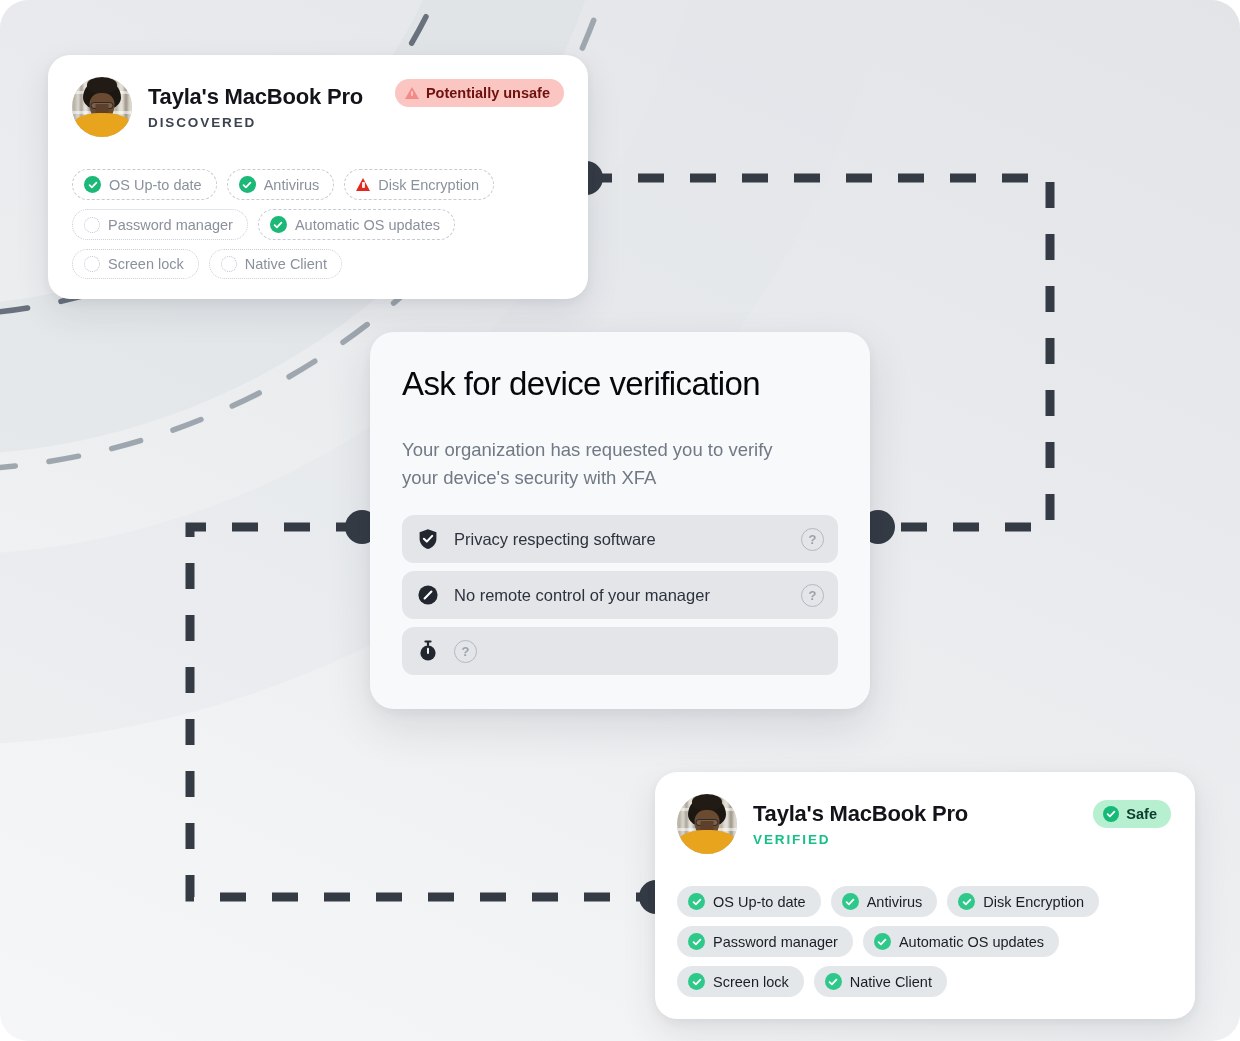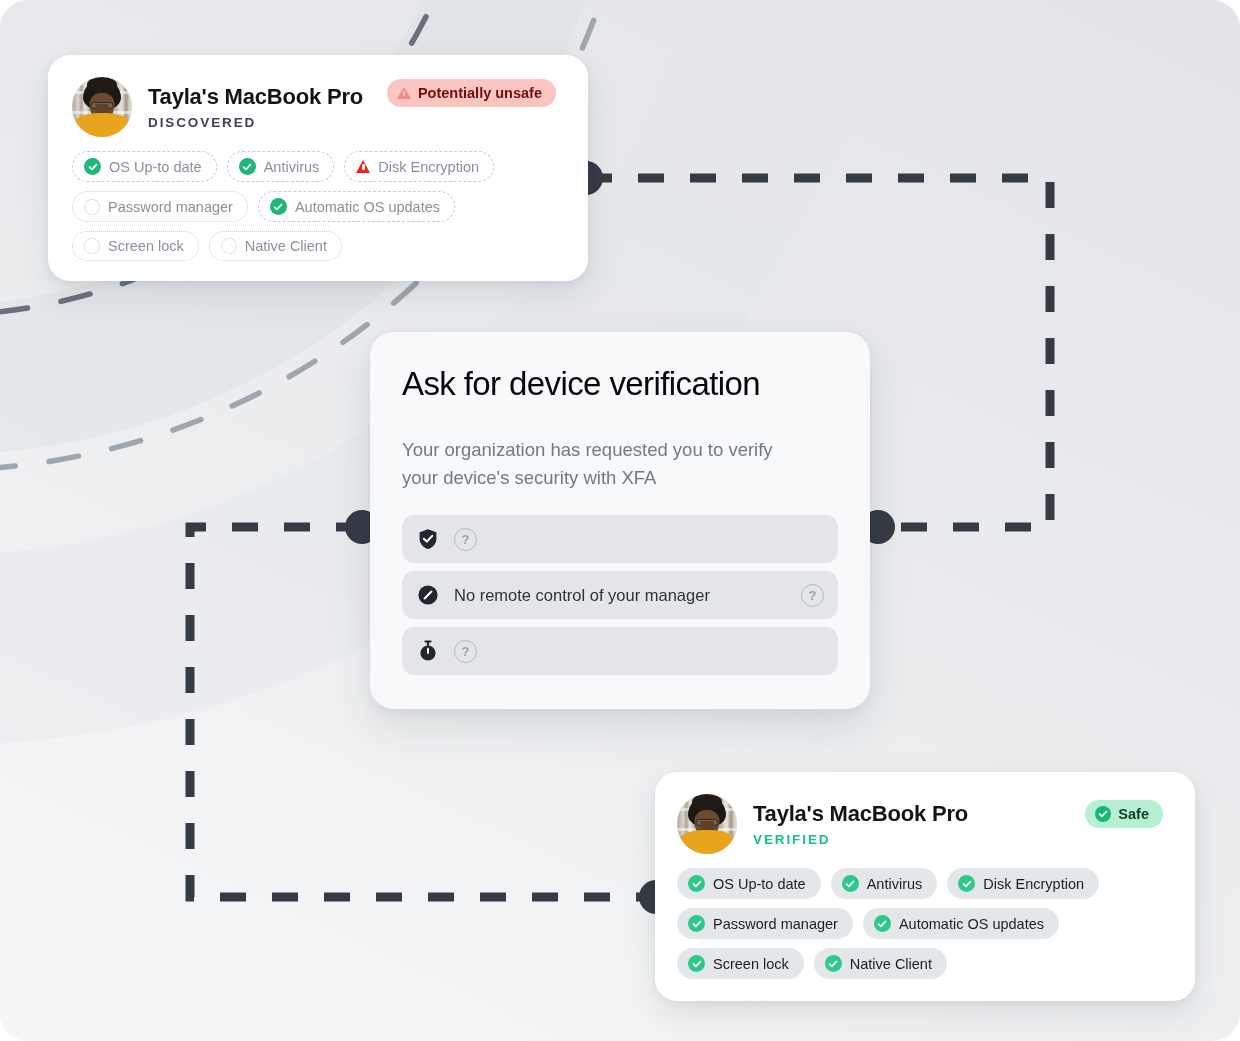--- a/index.html
+++ b/index.html
@@ -57,34 +57,34 @@
     width:58px;height:28px;border-radius:44% 44% 0 0;background:#e7a41c;}
   .avatar .neck{position:absolute;left:50%;bottom:24px;transform:translateX(-50%);
     width:13px;height:9px;background:#5d3f2a;}
 
   .dev-name{font-size:22px;font-weight:600;color:#12141a;letter-spacing:-.2px;line-height:1.15;}
   .dev-sub{font-size:13.5px;font-weight:700;letter-spacing:1.9px;margin-top:6px;}
   .dev-sub.discovered{color:#3d4450;}
   .dev-sub.verified{color:#16c184;}
 
   .badge{
-    position:absolute;right:8px;top:2px;display:inline-flex;align-items:center;gap:7px;
+    position:absolute;right:0;top:2px;display:inline-flex;align-items:center;gap:7px;
     border-radius:999px;padding:6px 14px 6px 10px;font-size:14.5px;font-weight:600;white-space:nowrap;justify-content:center;
   }
   .badge.unsafe{background:#fbc5c2;color:#6f120e;}
   .badge.safe{background:#b6f0d0;color:#0c3d2b;top:6px;}
 
   .tri{width:0;height:0;border-left:7px solid transparent;border-right:7px solid transparent;
        border-bottom:12px solid #f28b86;position:relative;}
   .tri:after{content:"";position:absolute;left:-1.2px;top:4px;width:2.4px;height:5px;background:#fbc5c2;border-radius:1px;}
   .cc{width:16px;height:16px;border-radius:50%;background:#17b978;display:inline-flex;align-items:center;justify-content:center;flex:none;}
   .cc svg{display:block;}
 
   
-  .chips{margin-top:14px;display:flex;flex-wrap:wrap;gap:9px 10px;}
+  .chips{margin-top:32px;display:flex;flex-wrap:wrap;gap:9px 10px;}
   .chip{
     display:inline-flex;align-items:center;gap:8px;border-radius:999px;
     padding:6px 14px 6px 11px;font-size:14.5px;box-sizing:border-box;white-space:nowrap;
   }
   .chip.dashed{border:1.6px dashed #c6cbd2;color:#8a919c;font-weight:400;background:transparent;}
   .chip.dotted-pending{border:1.6px dotted #c9ced5;color:#8a919c;}
   .chip.solid{background:#e4e7ea;color:#1b1e25;font-weight:500;padding:7px 15px 7px 11px;}
   .ring-empty{width:16px;height:16px;border-radius:50%;border:1.6px dotted #b9c0c8;box-sizing:border-box;flex:none;}
   .tri-red{width:0;height:0;border-left:7.5px solid transparent;border-right:7.5px solid transparent;
            border-bottom:13px solid #e02a20;position:relative;flex:none;}
@@ -215,20 +215,21 @@
   <div class="dialog">
     <div class="dlg-title">Ask for device verification</div>
     <div class="dlg-sub">Your organization has requested you to verify your device's security with XFA</div>
     <div class="dlg-rows">
 
       <div class="dlg-row">
         <svg class="ricon" viewBox="0 0 24 24">
           <path d="M12 2.2 L20.4 5.3 V11.4 C20.4 16.6 16.8 20.6 12 22 C7.2 20.6 3.6 16.6 3.6 11.4 V5.3 Z" fill="#22272f"></path>
           <path d="M7.9 11.8 L10.8 14.6 L16.2 8.9" fill="none" stroke="#fff" stroke-width="2.1" stroke-linecap="round" stroke-linejoin="round"></path>
         </svg>
+        <span class="rl">Privacy respecting software</span>
         <span class="qmark">?</span>
       </div>
 
       <div class="dlg-row">
         <svg class="ricon" viewBox="0 0 24 24">
           <circle cx="12" cy="12" r="9.6" fill="#22272f"></circle>
           <path d="M8.6 15.4 L15.4 8.6" fill="none" stroke="#fff" stroke-width="2.1" stroke-linecap="round"></path>
         </svg>
         <span class="rl">No remote control of your manager</span>
         <span class="qmark">?</span>

